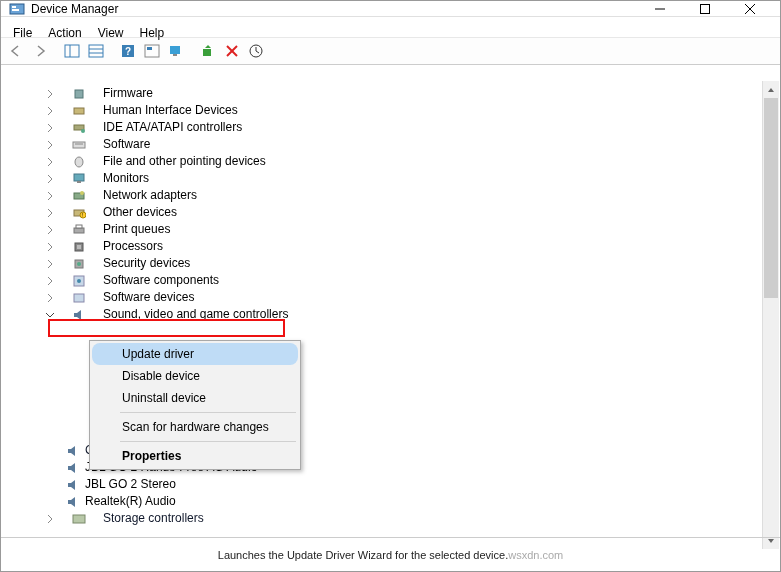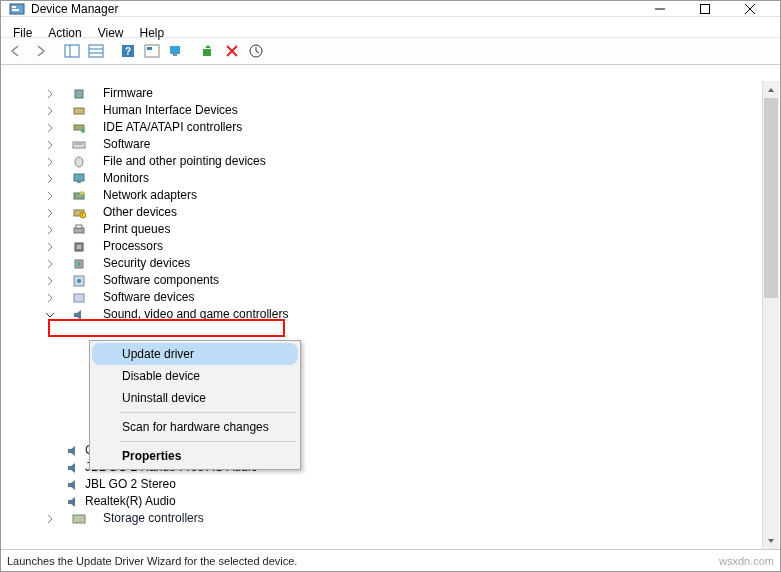--- a/index.html
+++ b/index.html
@@ -22,21 +22,21 @@
 .indent2 { padding-left: 44px; }
 .hl-red { border: 2px solid #e11; position: absolute; pointer-events: none; }
 .ctxmenu { position: absolute; left: 88px; top: 339px; width: 212px; background: #f2f2f2; border: 1px solid #a9a9a9; box-shadow: 2px 2px 4px rgba(0,0,0,0.25); padding: 2px; font-size: 12px; }
 .ctxitem { height: 22px; display: flex; align-items: center; padding-left: 30px; cursor: default; border-radius: 8px; }
 .ctxitem.sel { background: #bfdcf6; }
 .ctxsep { height: 1px; background: #d0d0d0; margin: 3px 2px 3px 28px; }
 .ctxitem.bold { font-weight: 700; }
 .scrollbar { position: absolute; top: 80px; right: 1px; bottom: 22px; width: 17px; background: #f0f0f0; border-left: 1px solid #ddd; }
 .sbarrow { height: 17px; display: flex; align-items: center; justify-content: center; }
 .sbthumb { position: absolute; top: 17px; left: 1px; right: 1px; height: 200px; background: #cdcdcd; }
-.statusbar { position: absolute; left: 0; right: 0; bottom: 0; height: 22px; border-top: 1px solid #ccc; display: flex; align-items: center; padding: 0 6px; font-size: 11px; color: #222; justify-content: space-between; }
+.statusbar { position: absolute; left: 0; right: 0; bottom: 0; height: 34px; border-top: 1px solid #ccc; display: flex; align-items: center; padding: 0 6px; font-size: 11px; color: #222; justify-content: center; }
 .wm { color: #aaa; font-size: 11px; }
 .expanded-label { position: relative; }
 svg { display: block; }
 .blurred { color: #0f172a; }
 </style>
 </head>
 <body>
 
 <div class="titlebar">
   <span class="icon">

